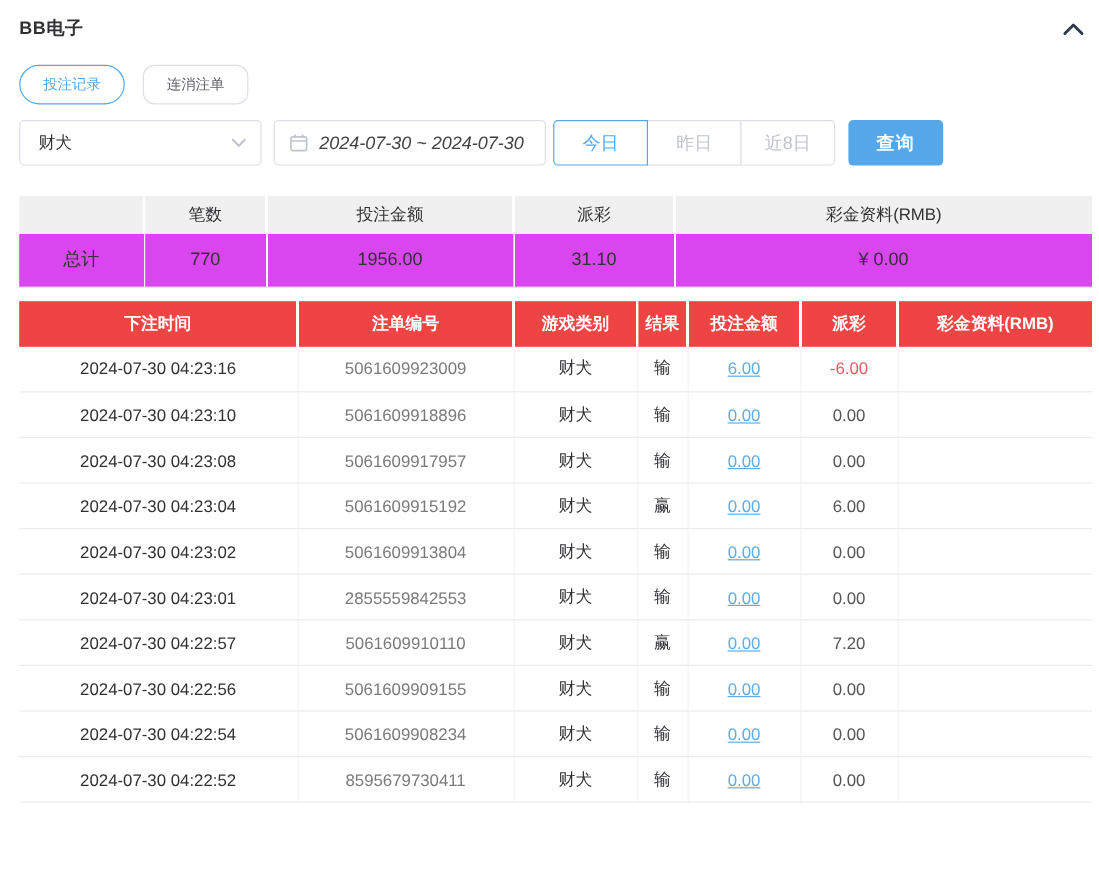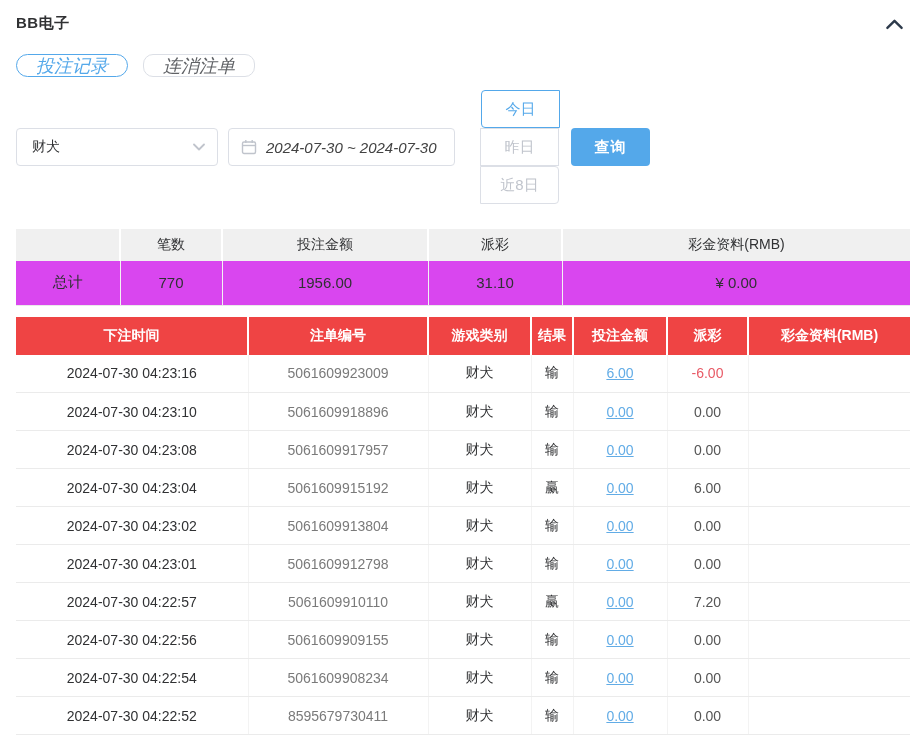--- a/index.html
+++ b/index.html
@@ -7,34 +7,34 @@
               font-family:"Liberation Sans","DejaVu Sans",sans-serif; color:#333; }
   .page { width:916px; height:747px; padding:0 2px 0 16px; }
 
   
   .panel-header { display:flex; justify-content:space-between; align-items:center; padding:14px 4px 0 0; }
   .panel-title { font-size:15px; font-weight:bold; color:#303133; letter-spacing:.5px; }
   .collapse-btn { cursor:pointer; line-height:0; padding-right:6px; }
 
   
   .tabs { display:flex; gap:15px; margin-top:21px; }
-  .tab-pill { height:23px; padding:0 19px; display:inline-flex; align-items:center;
-              background:#fff; font-size:18px; cursor:pointer;font-style:italic; }
+  .tab-pill { height:33px; padding:0 19px; display:inline-flex; align-items:center;
+              background:#fff; font-size:12px; cursor:pointer; }
   .tab-pill.active { border:1px solid var(--accent); color:var(--accent); border-radius:17px; }
   .tab-pill.inactive { border:1px solid #dcdfe6; color:#606266; border-radius:10px; }
 
   
   .filters { display:flex; align-items:center; margin-top:13px; }
   .select-box { width:202px; height:38px; border:1px solid #dcdfe6; border-radius:4px;
                 display:flex; align-items:center; padding:0 12px 0 15px; font-size:14px;
                 color:#303133; justify-content:space-between; cursor:pointer; background:#fff; }
   .date-box { width:227px; height:38px; border:1px solid #dcdfe6; border-radius:4px;
               display:flex; align-items:center; gap:9px; padding:0 12px; margin-left:10px;
               font-size:15px; color:#424242; cursor:pointer; background:#fff;font-style:italic; }
-  .seg-group { display:flex; margin-left:26px;flex-direction:column; }
+  .seg-group { display:flex; margin-left:6px; }
   .seg-btn { width:79px; height:38px; background:#fff; border:1px solid #dcdfe6;
              font-size:15px; color:#c0c4cc; display:flex; align-items:center;
              justify-content:center; cursor:pointer; margin-left:-1px; }
   .seg-btn:first-child { border-radius:4px 0 0 4px; margin-left:0; }
   .seg-btn:last-child { border-radius:0 4px 4px 0; }
   .seg-btn.active { border:1px solid var(--accent); color:var(--accent); position:relative; z-index:2; }
   .query-btn { width:79px; height:38px; margin-left:11px; background:var(--accent); color:#fff;
                border:none; border-radius:4px; font-size:15px; font-weight:bold; cursor:pointer;
                font-family:Liberation Serif, serif; letter-spacing:1px; }
 
@@ -206,21 +206,21 @@
     <td class="c-time">2024-07-30 04:23:02</td>
     <td class="c-order">5061609913804</td>
     <td class="c-game">财犬</td>
     <td class="c-result">输</td>
     <td class="c-bet"><a class="bet-link">0.00</a></td>
     <td class="c-payout">0.00</td>
     <td class="c-bonus"></td>
   </tr>
         <tr>
     <td class="c-time">2024-07-30 04:23:01</td>
-    <td class="c-order">5061609912798</td>
+    <td class="c-order">2855559842553</td>
     <td class="c-game">财犬</td>
     <td class="c-result">输</td>
     <td class="c-bet"><a class="bet-link">0.00</a></td>
     <td class="c-payout">0.00</td>
     <td class="c-bonus"></td>
   </tr>
         <tr>
     <td class="c-time">2024-07-30 04:22:57</td>
     <td class="c-order">5061609910110</td>
     <td class="c-game">财犬</td>

